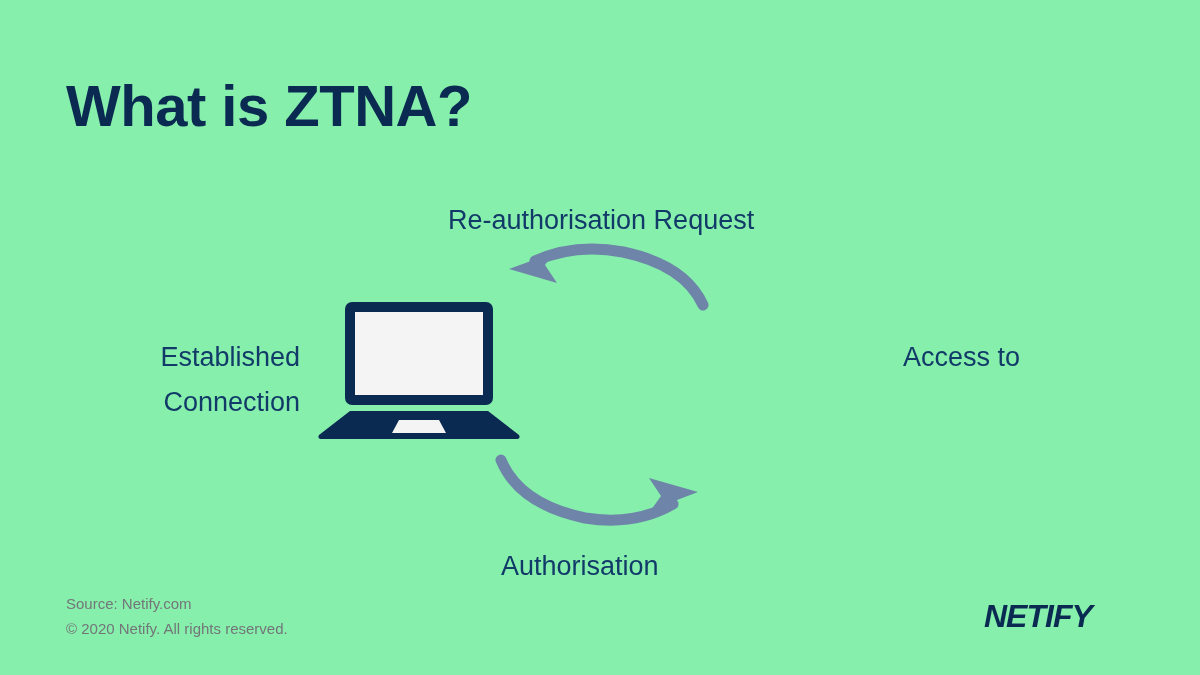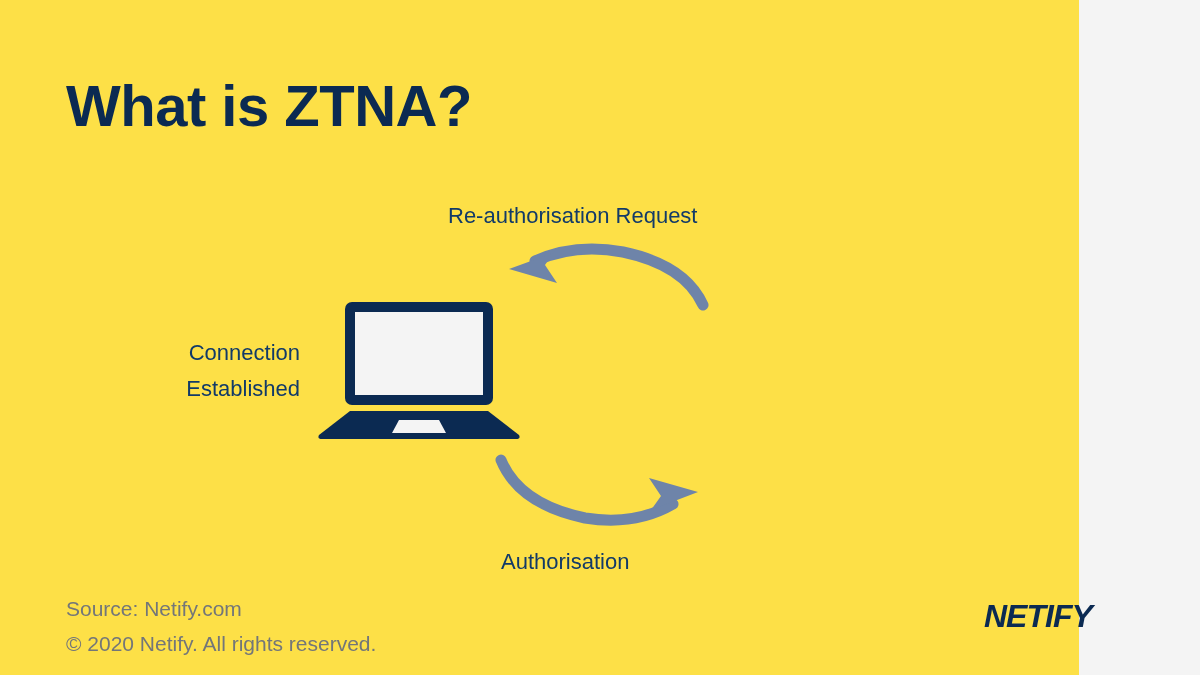--- a/index.html
+++ b/index.html
@@ -8,43 +8,43 @@
   }
   body {
     width: 1200px;
     height: 675px;
     background: #f4f4f4;
     font-family: "Liberation Sans", sans-serif;
     overflow: hidden;
   }
   .slide {
     position: relative;
-    width: 1079px;
+    width: 1200px;
     height: 675px;
-    background: #fde047;
+    background: #86efac;
   }
 
   
   .title {
     position: absolute;
     left: 66px;
     top: 76px;
     font-size: 58px;
     font-weight: 700;
     letter-spacing: -0.5px;
     color: #0b2a52;
     line-height: 1.05;
     white-space: nowrap;
   }
 
   
   .label {
     position: absolute;
     color: #123a68;
-    font-size: 22px;
+    font-size: 27px;
     line-height: 1.65;
     white-space: nowrap;
   }
   .label-top {
     left: 448px;
     top: 198px;
   }
   .label-bottom {
     left: 501px;
     top: 544px;
@@ -101,21 +101,21 @@
     width: 215px;
     height: 82px;
   }
 
   
   .footer {
     position: absolute;
     left: 66px;
     top: 592px;
     color: #737679;
-    font-size: 21px;
+    font-size: 15px;
     line-height: 1.65;
   }
   .footer .line { display: block; white-space: nowrap; }
 
   .logo {
     position: absolute;
     left: 984px;
     top: 598px;
     font-size: 32px;
     font-weight: 700;
@@ -130,25 +130,26 @@
 
 <div class="slide">
 
   <div class="title">What is ZTNA?</div>
 
   <div class="label label-top">Re-authorisation Request</div>
 
   <div class="label label-bottom">Authorisation</div>
 
   <div class="label label-left">
+    <span class="line">Established</span>
     <span class="line">Connection</span>
-    <span class="line">Established</span>
   </div>
 
   <div class="label label-right">
+    <span class="line">Access to</span>
   </div>
 
   <div class="laptop">
     <svg viewBox="0 0 212 145" width="212" height="145">
 
       <rect x="33" y="6" width="148" height="103" rx="7" ry="7" fill="#0b2a52"></rect>
 
       <rect x="43" y="16" width="128" height="83" fill="#f4f4f4"></rect>
 
       <path d="M 38 115 L 176 115 L 207 139 Q 209 143 204 143 L 10 143 Q 5 143 7 139 Z" fill="#0b2a52"></path>

